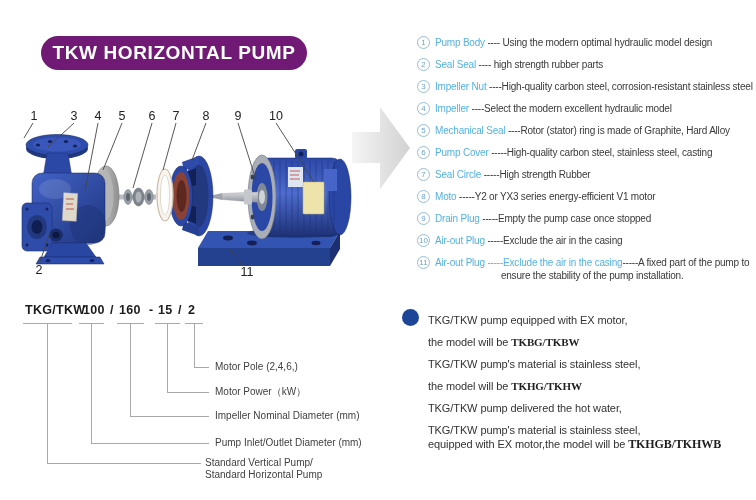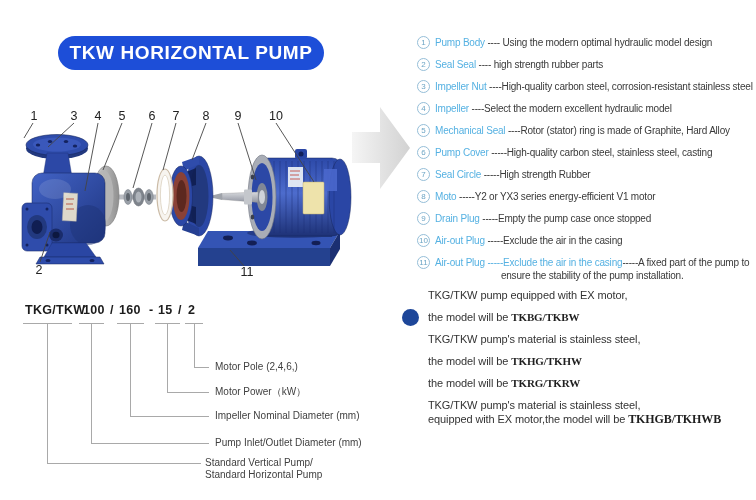--- a/index.html
+++ b/index.html
@@ -1,20 +1,20 @@
 <!DOCTYPE html>
 <html><head>
 <meta charset="utf-8">
 <style>
   html,body{margin:0;padding:0;background:#fff;}
   #canvas{position:relative;width:756px;height:500px;background:#ffffff;
           font-family:"Liberation Sans",sans-serif;overflow:hidden;}
 
-  .banner{position:absolute;left:58px;top:36px;width:266px;height:34px;
-          background:#1d4ed8;border-radius:17px;display:flex;align-items:center;
+  .banner{position:absolute;left:41px;top:36px;width:266px;height:34px;
+          background:#701a75;border-radius:17px;display:flex;align-items:center;
           justify-content:center;color:#fff;font-weight:bold;font-size:19px;
           letter-spacing:.6px;}
 
   #diagram{position:absolute;left:0;top:85px;}
 
   .plist{position:absolute;left:417px;top:36px;width:339px;}
   .pl-item{display:flex;gap:5px;margin-bottom:9px;line-height:13px;}
   .pl-num{flex:0 0 13px;width:13px;height:13px;border:1px solid #95bed8;border-radius:50%;
           font-size:8px;line-height:12px;text-align:center;color:#6da5c5;box-sizing:border-box;}
   .pl-text{font-size:10px;letter-spacing:-.2px;white-space:nowrap;color:#3a3a3a;}
@@ -23,21 +23,21 @@
   .pl-desc{color:#3a3a3a;}
   .pl-desc.block{display:block;}
 
   .model-seg{position:absolute;top:303px;font-size:12.5px;font-weight:bold;
              color:#1c1c1c;letter-spacing:.3px;}
   #fork{position:absolute;left:0;top:318px;}
   .fork-label{position:absolute;font-size:10px;color:#3f3f3f;line-height:12px;}
 
   .bullet{position:absolute;left:402px;top:309px;width:17px;height:17px;
           border-radius:50%;background:#1d4699;}
-  .v-col{position:absolute;left:428px;top:289px;width:328px;}
+  .v-col{position:absolute;left:428px;top:314px;width:328px;}
   .v-line{font-size:11px;color:#333;line-height:13px;margin-bottom:9px;letter-spacing:-.1px;}
   .v-line.tight{margin-bottom:1px;}
   .v-line b{color:#1f1f1f;font-family:Liberation Serif, serif;}
   .v-line b.big{font-size:12px;}
 </style>
 </head>
 <body>
 
 <div id="canvas">
 
@@ -278,18 +278,18 @@
     <span style="display:block">Standard Horizontal Pump</span>
   </div>
   <div class="fork-label" style="left:215px;top:437px">Pump Inlet/Outlet Diameter (mm)</div>
 
   <span class="bullet"></span>
   <div class="v-col">
     <div class="v-line"><span>TKG/TKW</span><span> pump equipped with EX motor,</span><b></b></div>
     <div class="v-line"><span></span><span>the model will be </span><b>TKBG/TKBW</b></div>
     <div class="v-line"><span>TKG/TKW</span><span> pump's material is stainless steel,</span><b></b></div>
     <div class="v-line"><span></span><span>the model will be </span><b>TKHG/TKHW</b></div>
-    <div class="v-line"><span></span><span>the model will be </span><b>TKRG/TKRW</b></div>
+    <div class="v-line"><span>TKG/TKW</span><span> pump delivered the hot water,</span><b></b></div>
     <div class="v-line tight"><span>TKG/TKW</span><span> pump's material is stainless steel,</span><b></b></div>
     <div class="v-line"><span></span><span>equipped with EX motor,the model will be </span><b class="big">TKHGB/TKHWB</b></div>
   </div>
 
 </div>
 
 </body></html>

